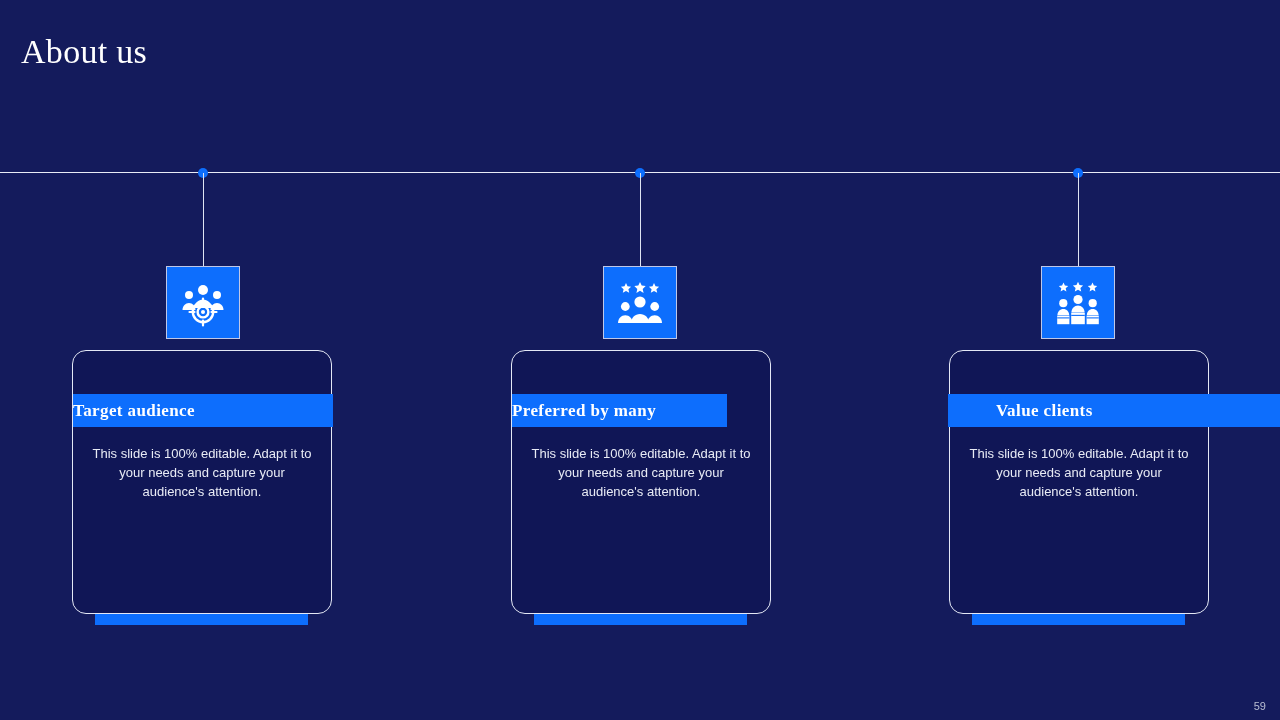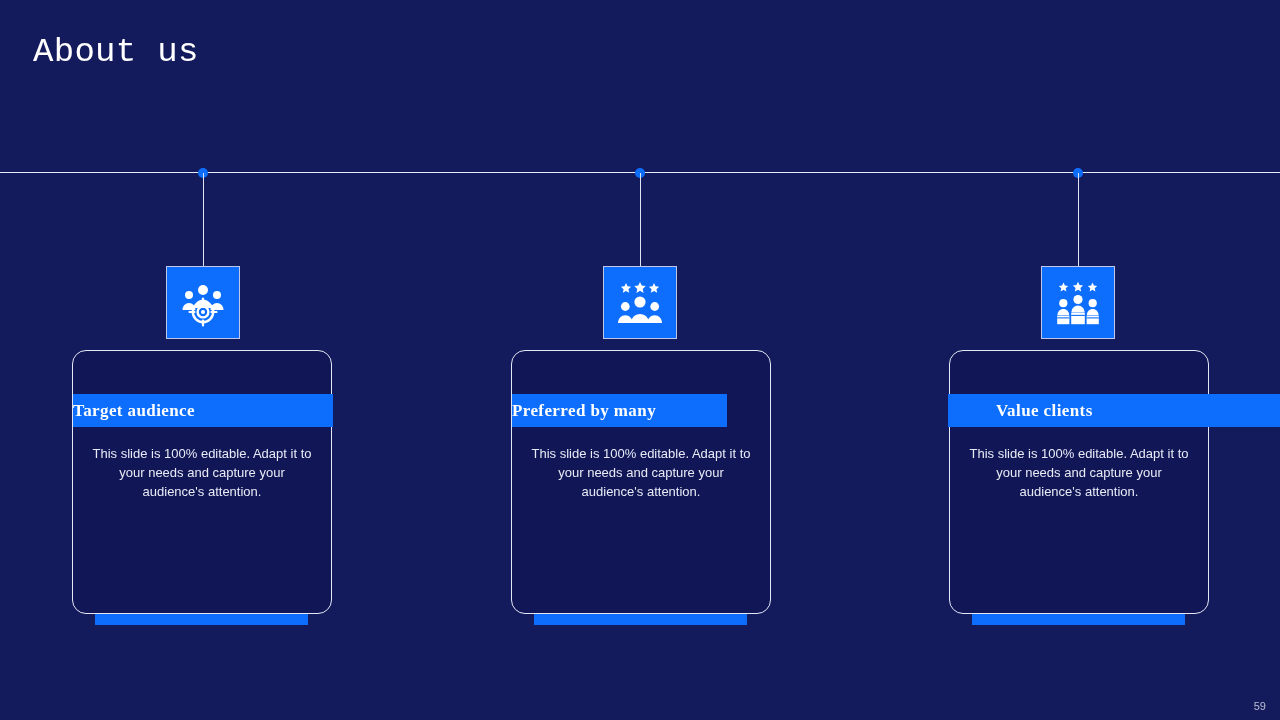--- a/index.html
+++ b/index.html
@@ -19,23 +19,23 @@
     left: 0; top: 0;
     width: 1280px;
     height: 720px;
     background: #141b5c;
     overflow: hidden;
   }
 
   
   .slide-title {
     position: absolute;
-    left: 33px;
+    left: 21px;
     top: 30px;
-    font-family: Liberation Mono, monospace;
+    font-family: Liberation Serif, serif;
     font-size: 34px;
     line-height: 44px;
     color: #ffffff;
     letter-spacing: 0.3px;
     white-space: nowrap;
   }
 
   
   .timeline-axis {
     position: absolute;

